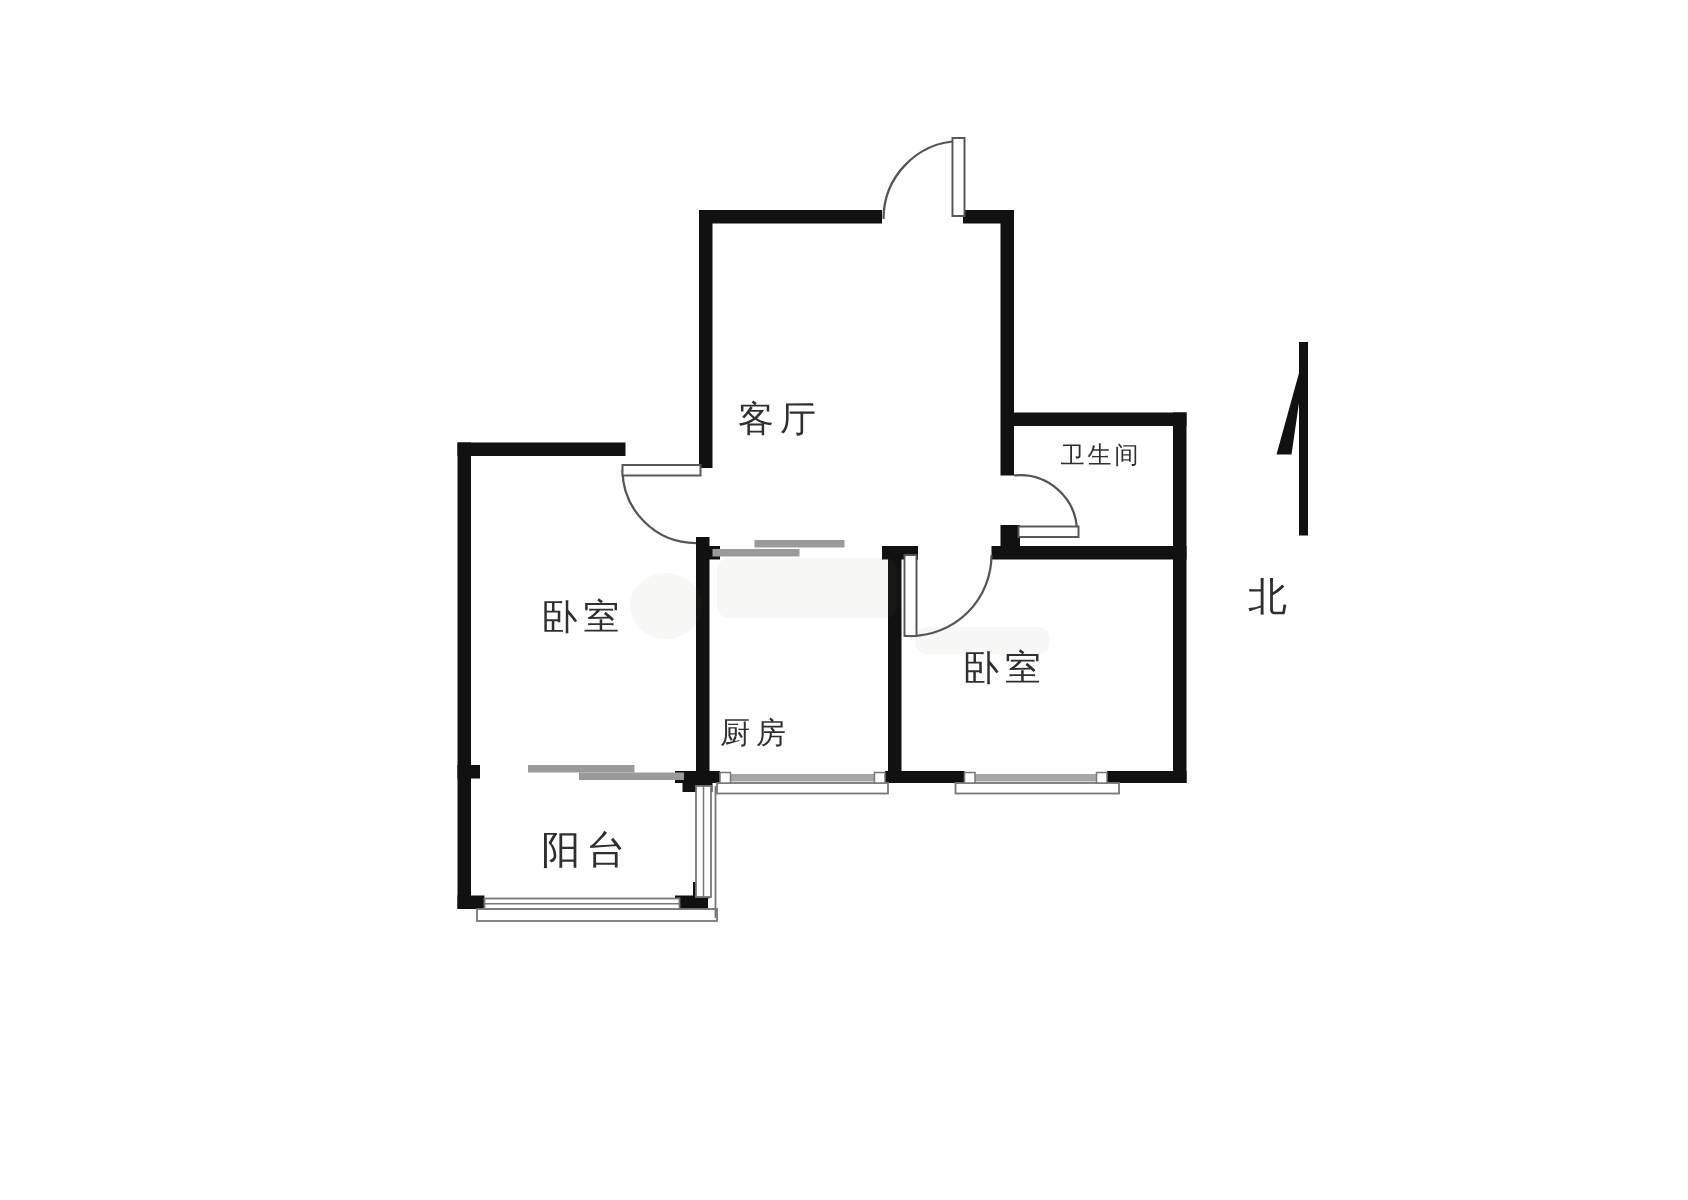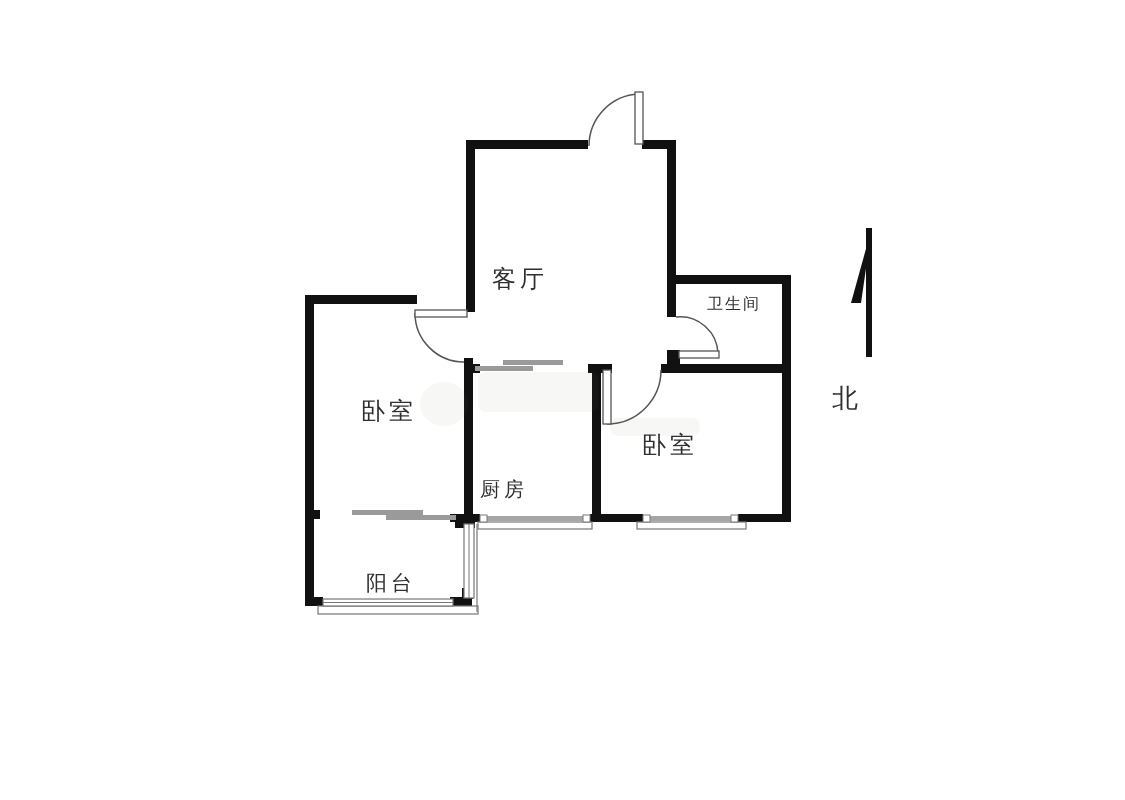--- a/index.html
+++ b/index.html
@@ -17,21 +17,21 @@
     color:#2f2f2f;
     white-space:nowrap;
     letter-spacing:4px;
     font-family:"Liberation Serif", serif;
   }
   .lbl-living   {left:520px;top:279px;font-size:24px;}
   .lbl-bathroom {left:734px;top:304px;font-size:16px;letter-spacing:2px;}
   .lbl-bed-left {left:389px;top:411px;font-size:24px;}
   .lbl-kitchen  {left:504px;top:461px;font-size:20px;margin-top:28px;}
   .lbl-bed-right{left:670px;top:445px;font-size:24px;}
-  .lbl-balcony  {left:391px;top:583px;font-size:21px;}
+  .lbl-balcony  {left:391px;top:567px;font-size:26px;}
   .lbl-north    {left:845px;top:398px;font-size:26px;letter-spacing:0;}
   .watermark{position:absolute;left:420px;top:368px;width:290px;height:75px;opacity:0.06;}
   .watermark .blob{position:absolute;background:#8a7f6f;border-radius:8px;}
 </style>
 </head>
 <body>
 
 <div id="stage">
 
   <svg id="plan-svg" viewBox="0 0 1125 800">

